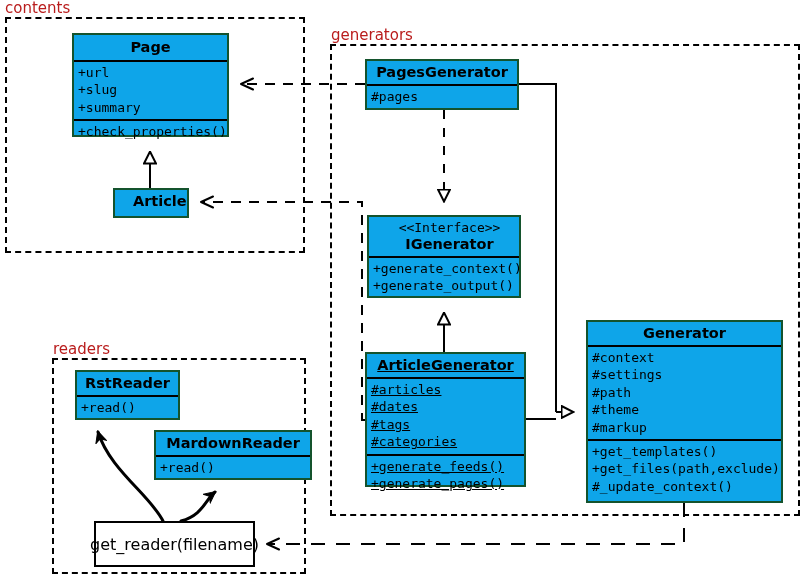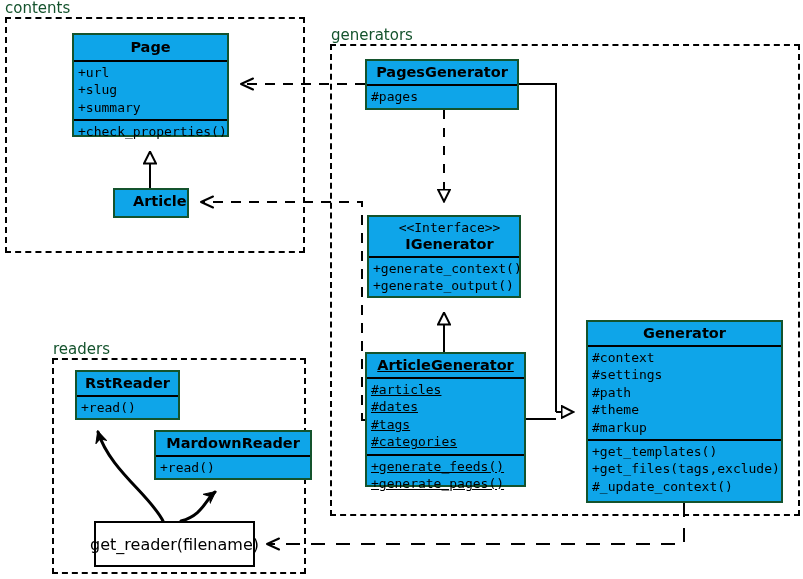--- a/index.html
+++ b/index.html
@@ -7,21 +7,21 @@
     width:803px;height:579px;position:relative;overflow:hidden;
     font-family:"DejaVu Sans", sans-serif;
     color:#000000;
   }
   #stage{position:absolute;left:0;top:0;width:803px;height:579px;}
 
   
   .pkg{position:absolute;box-sizing:border-box;background:transparent;}
   .pkg-label{
     position:absolute;font-family:"DejaVu Sans", sans-serif;
-    font-size:15px;line-height:16px;color:#14532d;background:#fff;
+    font-size:15px;line-height:16px;color:#b91c1c;background:#fff;
     padding:0 2px;white-space:nowrap;
   }
 
   
   .cls{
     position:absolute;box-sizing:border-box;
     border:2px solid #14532d;background:#0ea5e9;
   }
   .cls-name{
     box-sizing:border-box;text-align:center;
@@ -123,21 +123,21 @@
     <div class="cls-name" style="padding:3px 6px 4px 6px;">Generator</div>
     <div class="cls-sec">
       <div>#context</div>
       <div>#settings</div>
       <div>#path</div>
       <div>#theme</div>
       <div>#markup</div>
     </div>
     <div class="cls-sec">
       <div>+get_templates()</div>
-      <div>+get_files(tags,exclude)</div>
+      <div>+get_files(path,exclude)</div>
       <div>#_update_context()</div>
     </div>
   </div>
 
   <div class="cls" style="left:75px;top:370px;width:105px;height:50px;">
     <div class="cls-name" style="padding:3px 6px 4px 6px;">RstReader</div>
     <div class="cls-sec">
       <div>+read()</div>
     </div>
   </div>

